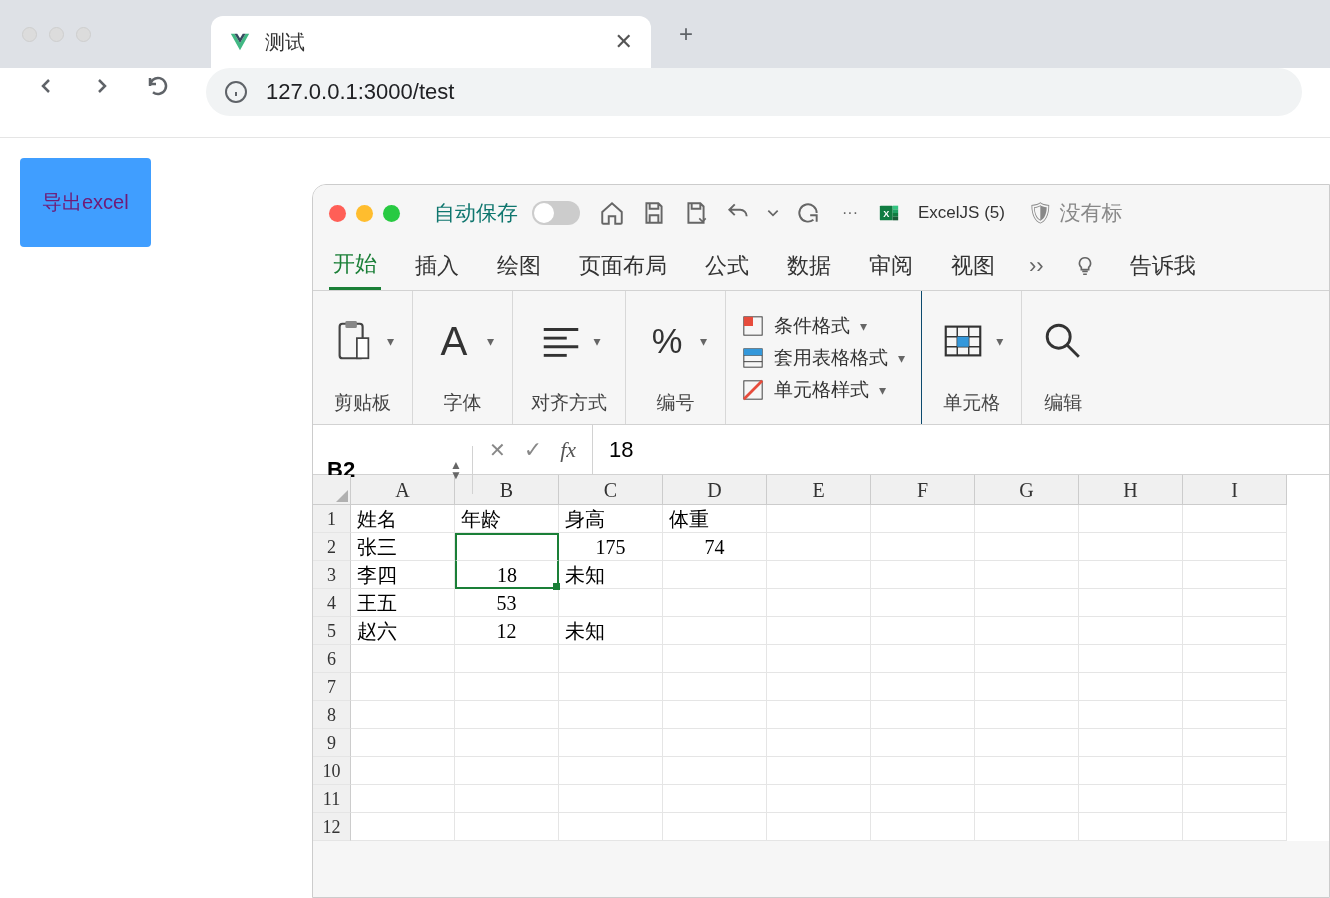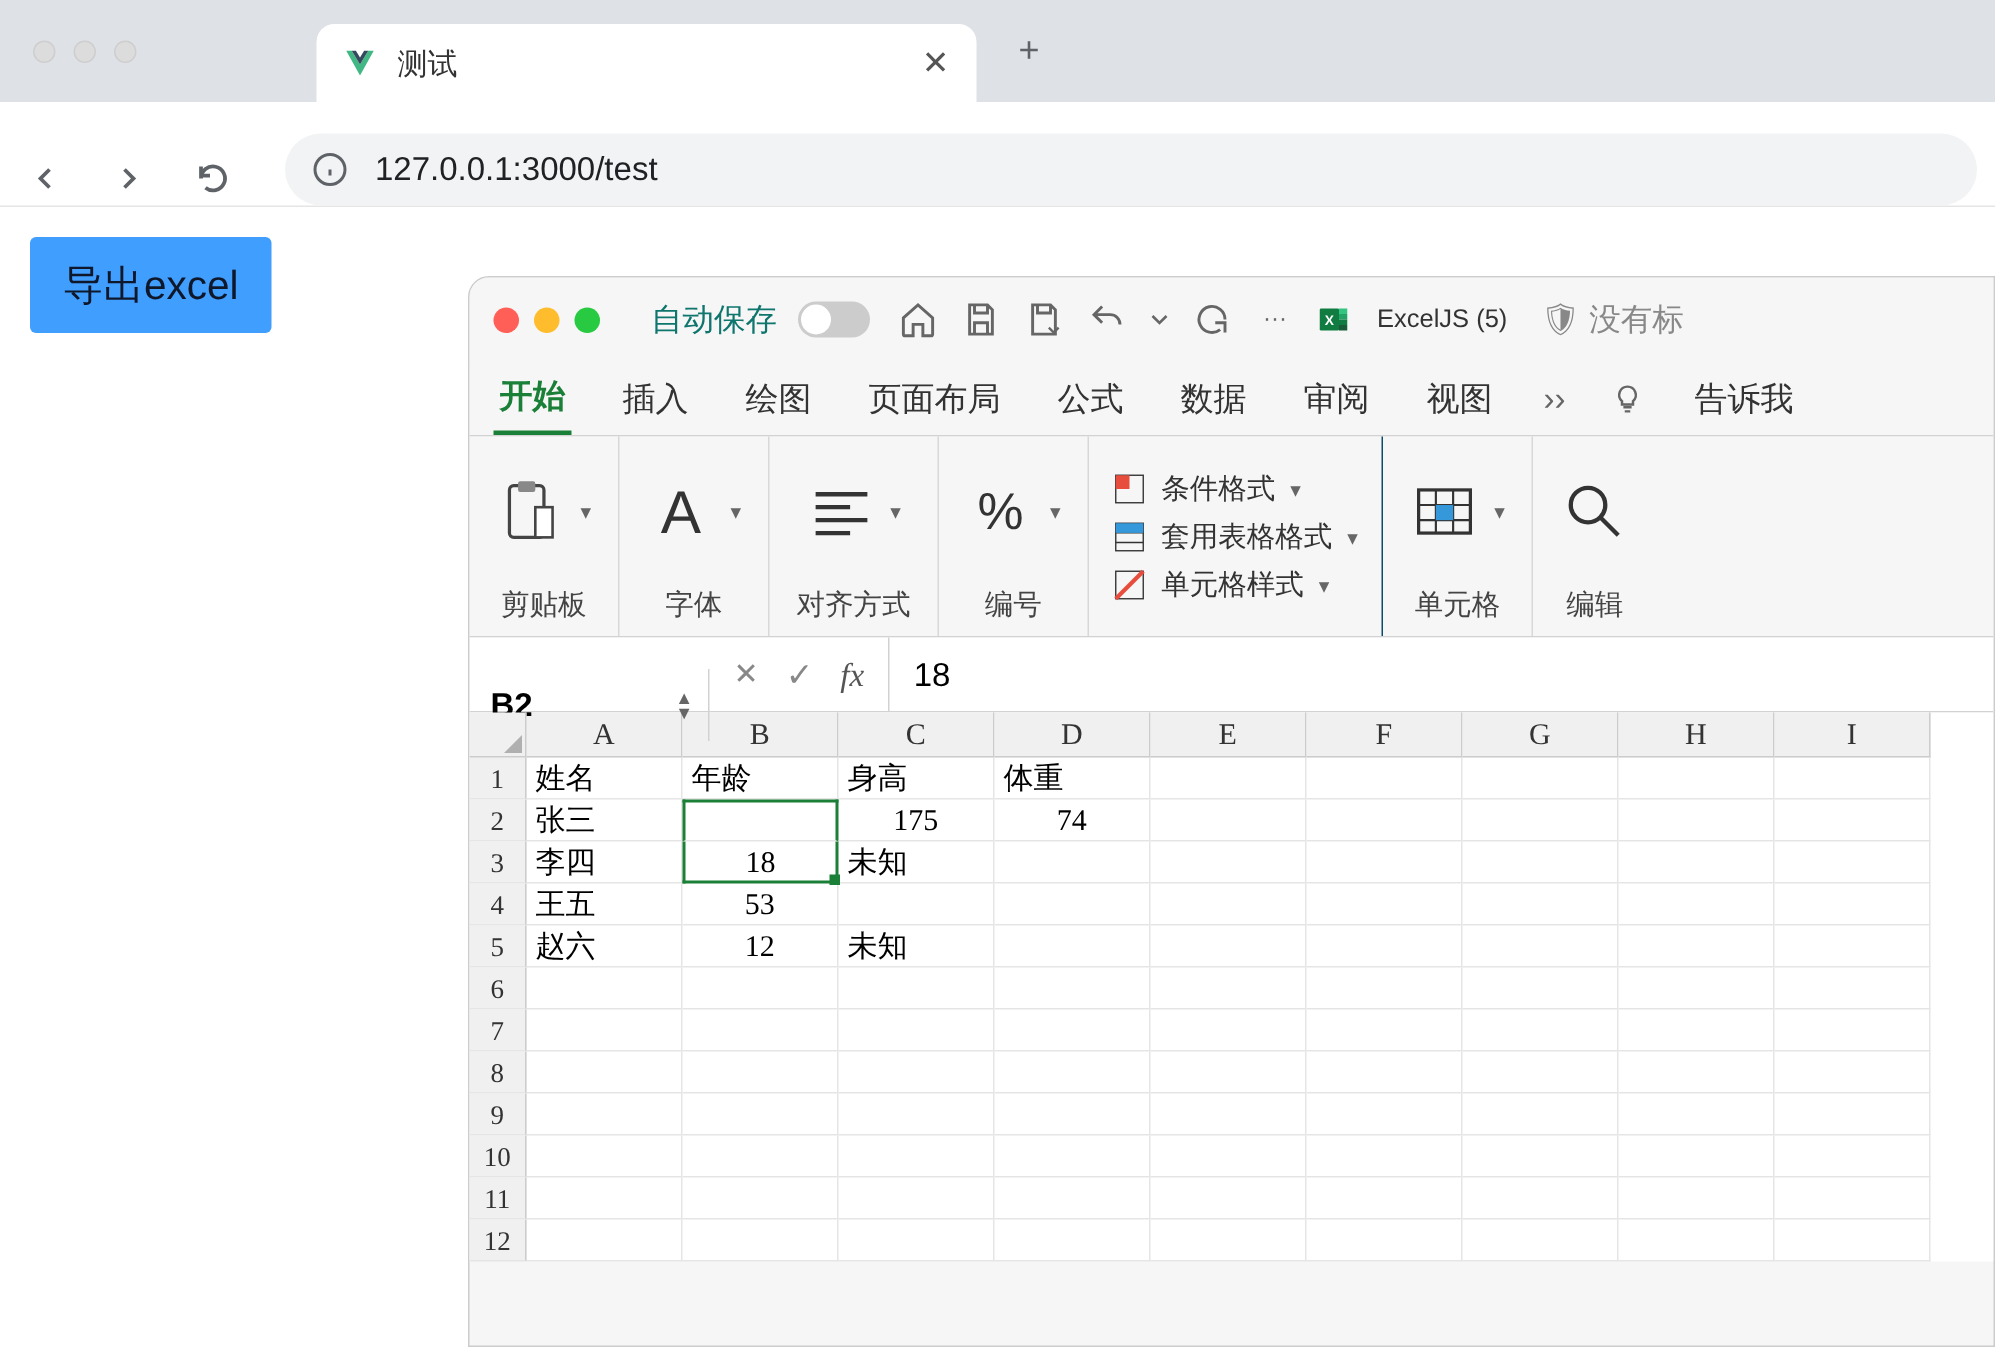--- a/index.html
+++ b/index.html
@@ -8,51 +8,51 @@
     
     .browser-tabs { height: 68px; background: #dee1e6; display: flex; align-items: center; padding-left: 22px; }
     .traffic-lights { display: flex; gap: 12px; margin-right: 120px; }
     .traffic-dot { width: 15px; height: 15px; border-radius: 50%; background: #dcdcdc; border: 1px solid #cecece; }
     .tab { display: flex; align-items: center; background: #fff; height: 52px; padding: 0 12px 0 18px; border-radius: 12px 12px 0 0; min-width: 440px; margin-top: 16px; position: relative; }
     .tab-favicon { width: 22px; height: 22px; margin-right: 14px; }
     .tab-title { font-size: 20px; color: #333; flex: 1; }
     .tab-close { font-size: 22px; color: #555; padding: 0 6px; cursor: pointer; }
     .new-tab { margin-left: 28px; font-size: 24px; color: #5f6368; cursor: pointer; }
     
-    .toolbar { height: 70px; background: #fff; display: flex; align-items: flex-end; padding: 0 12px; gap: 20px; border-bottom: 1px solid #e5e5e5; }
+    .toolbar { height: 70px; background: #fff; display: flex; align-items: flex-start; padding: 0 28px; gap: 20px; border-bottom: 1px solid #e5e5e5; }
     .nav-btn { width: 36px; height: 36px; display: flex; align-items: center; justify-content: center; color: #5f6368; cursor: pointer; }
     .nav-btn svg { width: 24px; height: 24px; stroke: currentColor; }
     .url-bar { flex: 1; height: 48px; background: #f1f3f4; border-radius: 24px; display: flex; align-items: center; padding: 0 18px; margin-left: 10px; }
     .url-info-icon { width: 24px; height: 24px; margin-right: 18px; }
     .url-text { font-size: 22px; color: #202124; }
     
     
     .page-content { padding: 20px; position: relative; }
-    .export-btn { background: #409eff; color: #0f172a; border: none; padding: 14px 22px; font-size: 27px; border-radius: 4px; cursor: pointer; }
+    .export-btn { background: #409eff; color: #701a75; border: none; padding: 31px 22px; font-size: 20px; border-radius: 4px; cursor: pointer; }
     
     
     .excel-window { position: absolute; left: 312px; top: 184px; width: 1018px; height: 714px; background: #f6f6f6; border: 1px solid #ccc; border-top-left-radius: 14px; overflow: hidden; }
     .excel-titlebar { height: 56px; display: flex; align-items: center; padding: 0 16px; gap: 14px; background: #f6f6f6; }
     .mac-lights { display: flex; gap: 10px; margin-right: 20px; }
     .mac-dot { width: 17px; height: 17px; border-radius: 50%; }
     .mac-red { background: #ff5f57; }
     .mac-yellow { background: #ffbd2e; }
     .mac-green { background: #28ca42; }
     .autosave-label { font-size: 21px; color: #0f766e; }
     .toggle { width: 48px; height: 24px; background: #ccc; border-radius: 12px; position: relative; margin-right: 4px; }
     .toggle::after { content:''; position: absolute; width: 20px; height: 20px; background:#fff; border-radius:50%; top:2px; left:2px; }
     .tb-icon { width: 28px; height: 28px; display:flex; align-items:center; justify-content:center; color: #666; }
     .tb-icon svg { width: 26px; height: 26px; stroke: currentColor; fill: none; stroke-width: 1.8; }
     .doc-title { font-size: 17px; color: #333; margin-left: 4px; }
     .shield { font-size: 21px; color: #888; margin-left: 8px;}
     .excel-app-icon { width:22px; height:22px; }
     
     .excel-ribbontabs { height: 50px; display: flex; align-items: center; padding: 0 16px; gap: 30px; background: #f6f6f6; border-bottom: 1px solid #d2d2d2;}
     .ribbon-tab { font-size: 22px; color: #333; padding: 8px 4px; cursor: pointer; font-weight: 500;}
-    .ribbon-tab.active { color: #1a7f37; border-bottom: 3px solid #1a7f37; font-weight: 700;}
+    .ribbon-tab.active { color: #1a7f37; border-bottom: 3px solid #1a7f37; font-weight: 400;}
     .ribbon-more { font-size: 22px; color: #666; }
     .lightbulb { width:22px; height:22px; }
     
     .excel-ribbon { height: 134px; background: #f6f6f6; display: flex; border-bottom: 1px solid #d2d2d2; }
     .ribbon-group { display: flex; flex-direction: column; align-items: center; justify-content: space-between; padding: 10px 18px 8px; border-right: 1px solid #d8d8d8; }
     .ribbon-group-top { display: flex; align-items: center; gap: 10px; height: 80px; }
     .ribbon-group-label { font-size: 19px; color: #444; }
     .big-icon { width: 46px; height: 46px; }
     .chev { font-size: 14px; color: #666; }
     .styles-group { flex-direction: column; align-items: flex-start; justify-content: center; gap: 6px; padding: 10px 16px;}

